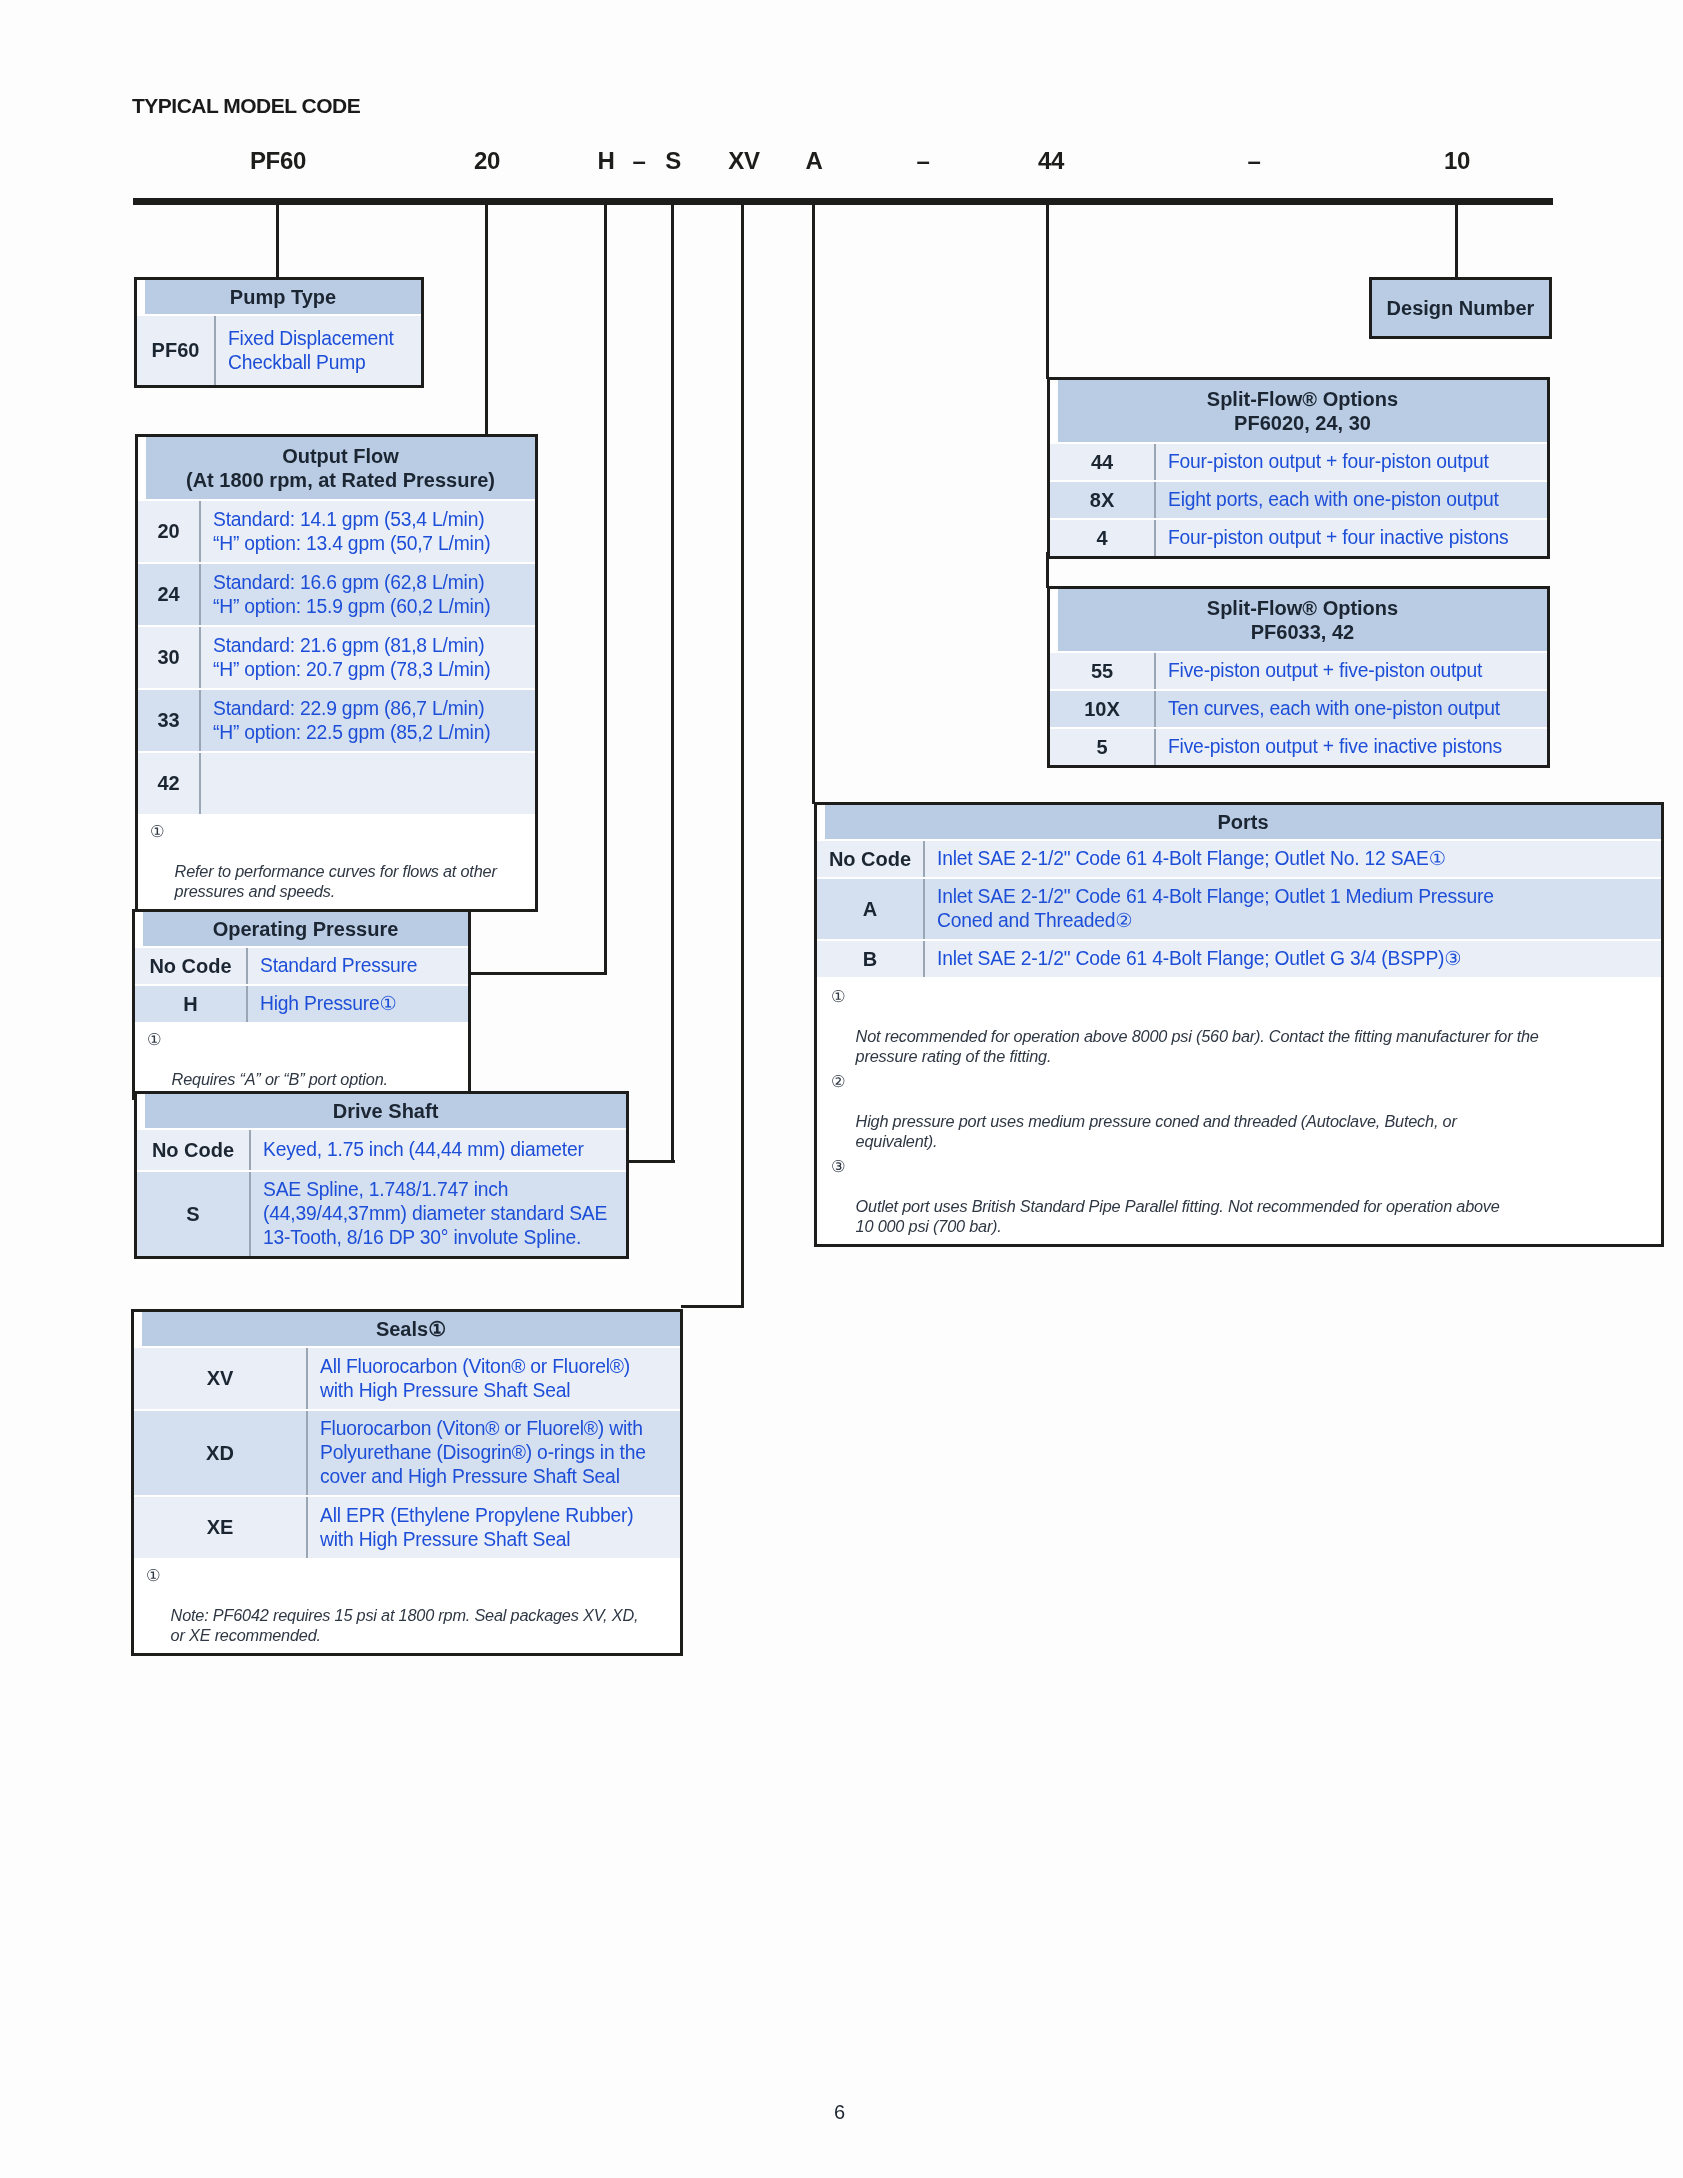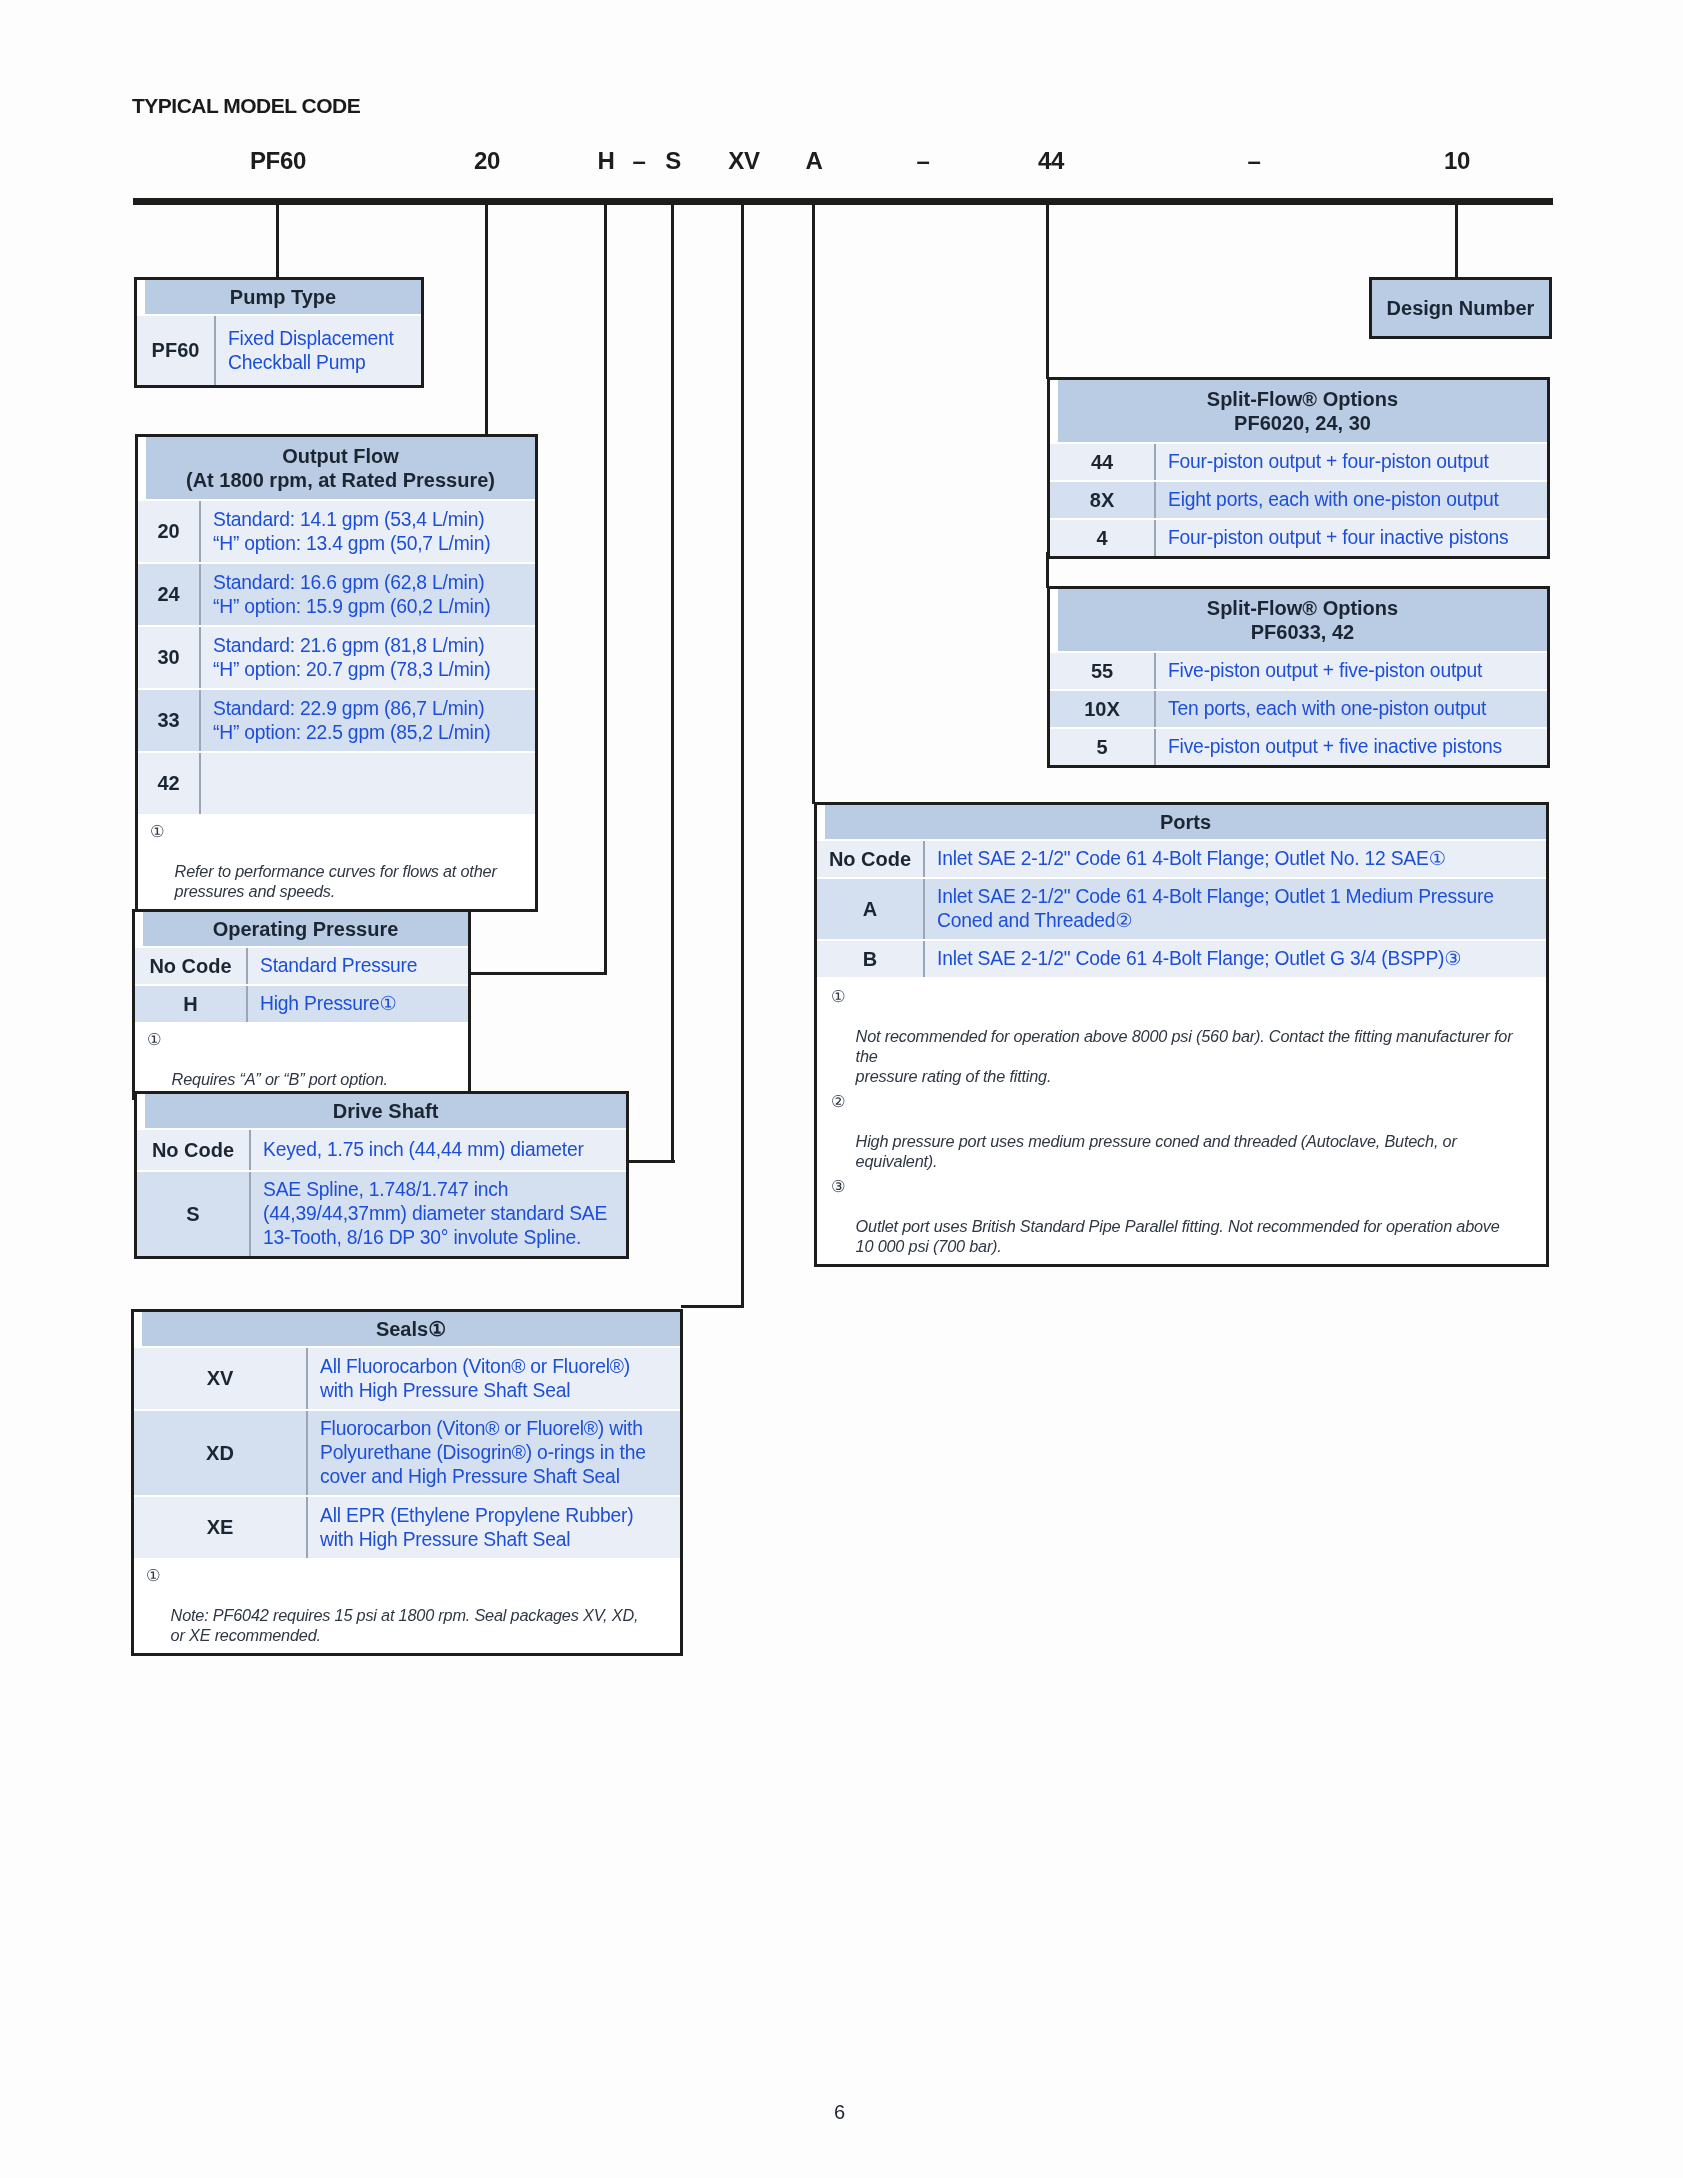--- a/index.html
+++ b/index.html
@@ -236,29 +236,29 @@
     <div class="tbl-hd two">
       <div>Split-Flow® Options</div>
       <div>PF6033, 42</div>
     </div>
     <div class="tbl-row r0">
       <div class="cell-code">55</div>
       <div class="cell-desc">Five-piston output + five-piston output</div>
     </div>
     <div class="tbl-row r1">
       <div class="cell-code">10X</div>
-      <div class="cell-desc">Ten ports, each with one-piston output</div>
+      <div class="cell-desc">Ten curves, each with one-piston output</div>
     </div>
     <div class="tbl-row r0">
       <div class="cell-code">5</div>
       <div class="cell-desc">Five-piston output + five inactive pistons</div>
     </div>
   </div>
 
-  <div class="tbl t-ports" style="left:814px;top:802px;width:735px">
+  <div class="tbl t-ports" style="left:814px;top:802px;width:850px">
     <div class="tbl-hd">Ports</div>
     <div class="tbl-row r0">
       <div class="cell-code">No Code</div>
       <div class="cell-desc">Inlet SAE 2-1/2" Code 61 4-Bolt Flange; Outlet No. 12 SAE①</div>
     </div>
     <div class="tbl-row r1">
       <div class="cell-code">A</div>
       <div class="cell-desc">Inlet SAE 2-1/2" Code 61 4-Bolt Flange; Outlet 1 Medium Pressure
 Coned and Threaded②</div>
     </div>

